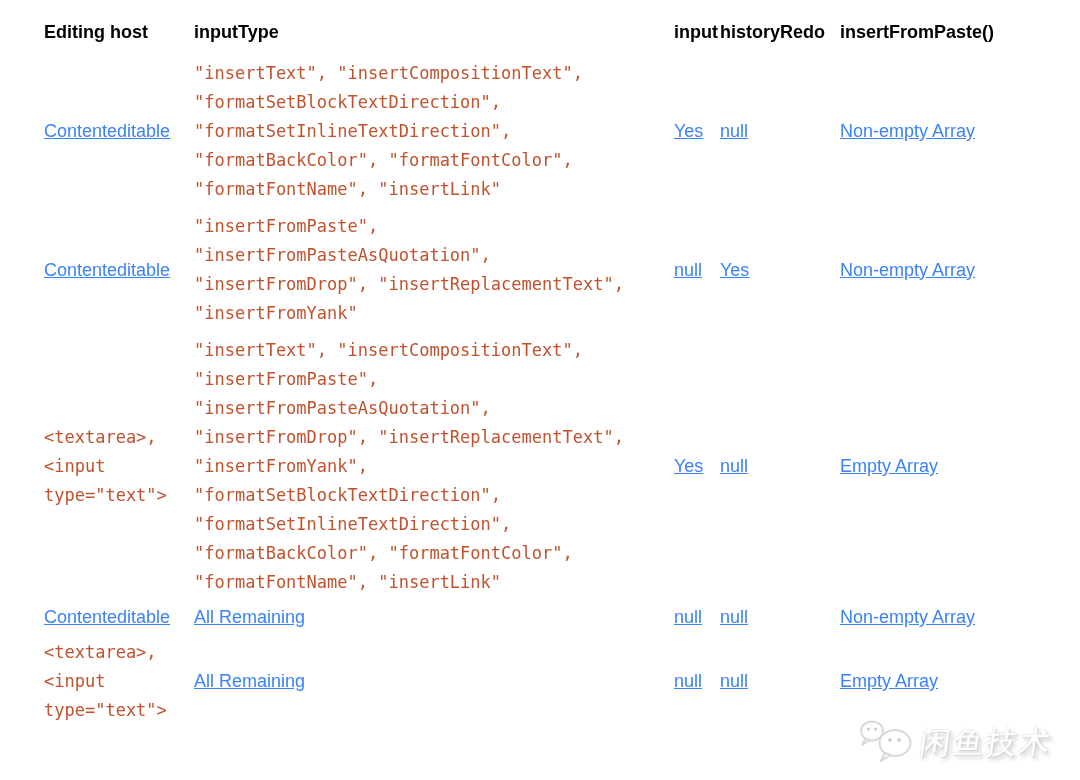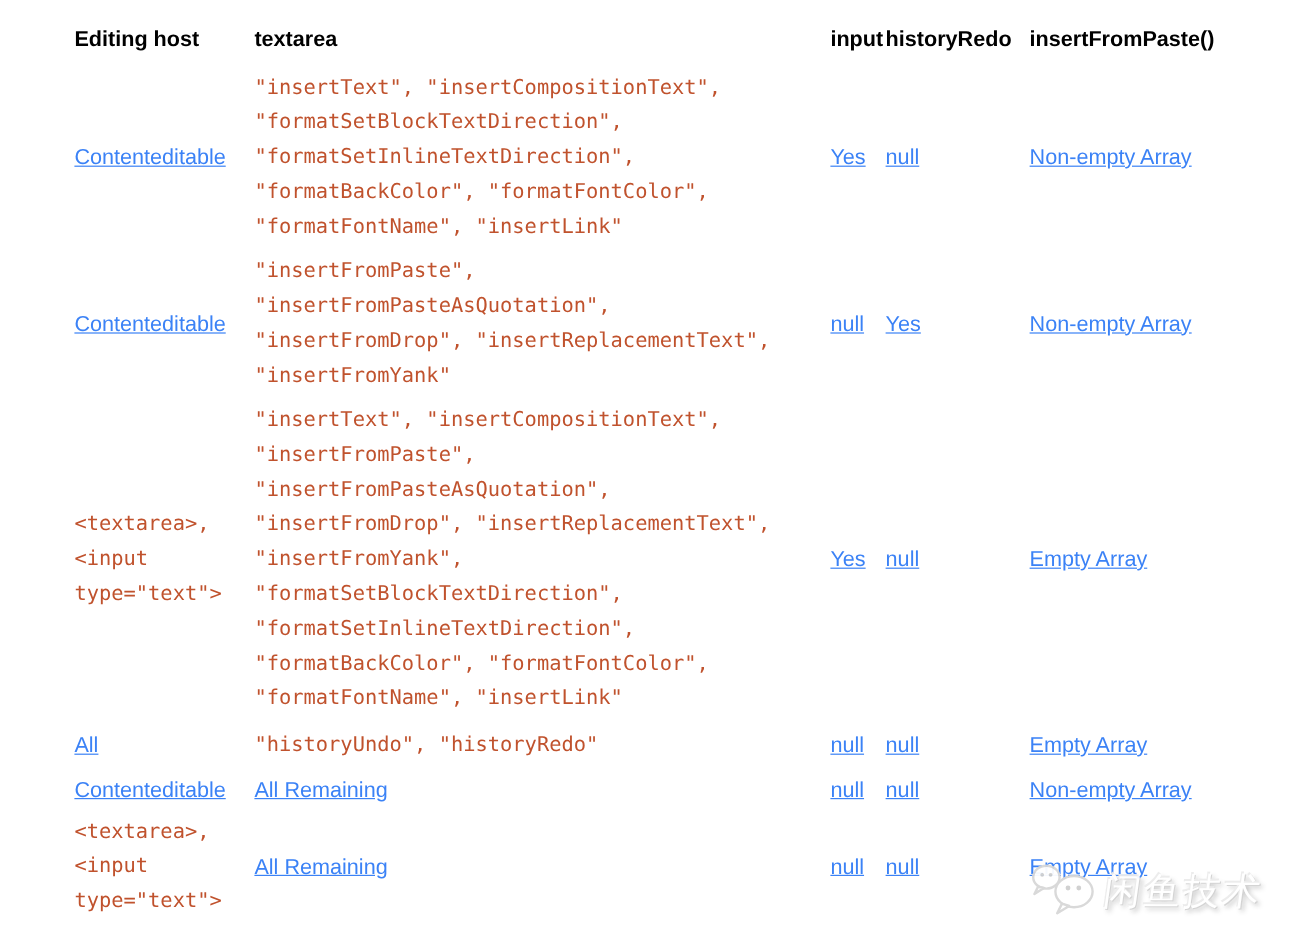--- a/index.html
+++ b/index.html
@@ -12,21 +12,21 @@
     font-family: "Liberation Sans", sans-serif;
   }
   .page {
     position: relative;
     width: 1080px;
     height: 780px;
     background: #ffffff;
   }
   table.events {
     position: absolute;
-    left: 62px;
+    left: 44px;
     top: 16px;
     border-collapse: collapse;
     table-layout: fixed;
     width: 985px;
   }
   col.c-host   { width: 150px; }
   col.c-itype  { width: 480px; }
   col.c-data   { width: 46px;  }
   col.c-dt     { width: 120px; }
   col.c-ranges { width: 189px; }
@@ -89,21 +89,21 @@
     <colgroup>
       <col class="c-host">
         <col class="c-itype">
         <col class="c-data">
         <col class="c-dt">
         <col class="c-ranges">
     </colgroup>
     <thead>
       <tr>
         <th>Editing host</th>
-        <th>textarea</th>
+        <th>inputType</th>
         <th>input</th>
         <th>historyRedo</th>
         <th>insertFromPaste()</th>
       </tr>
     </thead>
     <tbody>
 
       <tr>
         <td class="sans">Contenteditable</td>
         <td>
@@ -146,29 +146,20 @@
           <span class="code code-line">"formatSetBlockTextDirection",</span>
           <span class="code code-line">"formatSetInlineTextDirection",</span>
           <span class="code code-line">"formatBackColor", "formatFontColor",</span>
           <span class="code code-line">"formatFontName", "insertLink"</span>
         </td>
         <td class="sans">Yes</td>
         <td class="sans">null</td>
         <td class="sans">Empty Array</td>
       </tr>
 
-      <tr class="single">
-        <td class="sans">All</td>
-        <td>
-          <span class="code code-line">"historyUndo", "historyRedo"</span>
-        </td>
-        <td class="sans">null</td>
-        <td class="sans">null</td>
-        <td class="sans">Empty Array</td>
-      </tr>
 
       <tr class="single">
         <td class="sans">Contenteditable</td>
         <td class="sans">All Remaining</td>
         <td class="sans">null</td>
         <td class="sans">null</td>
         <td class="sans">Non-empty Array</td>
       </tr>
 
       <tr>

